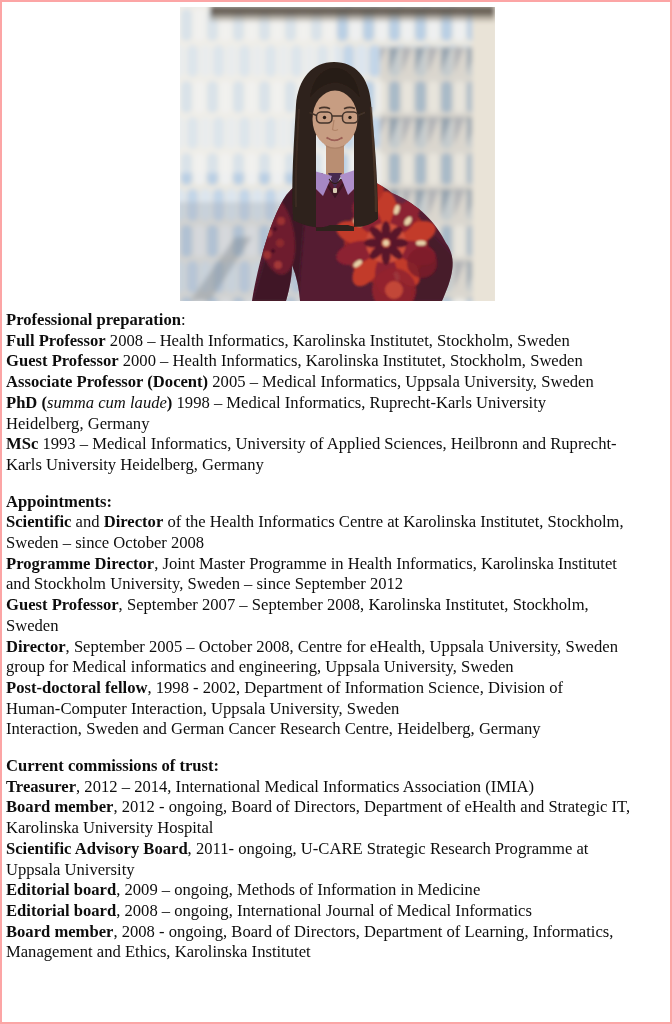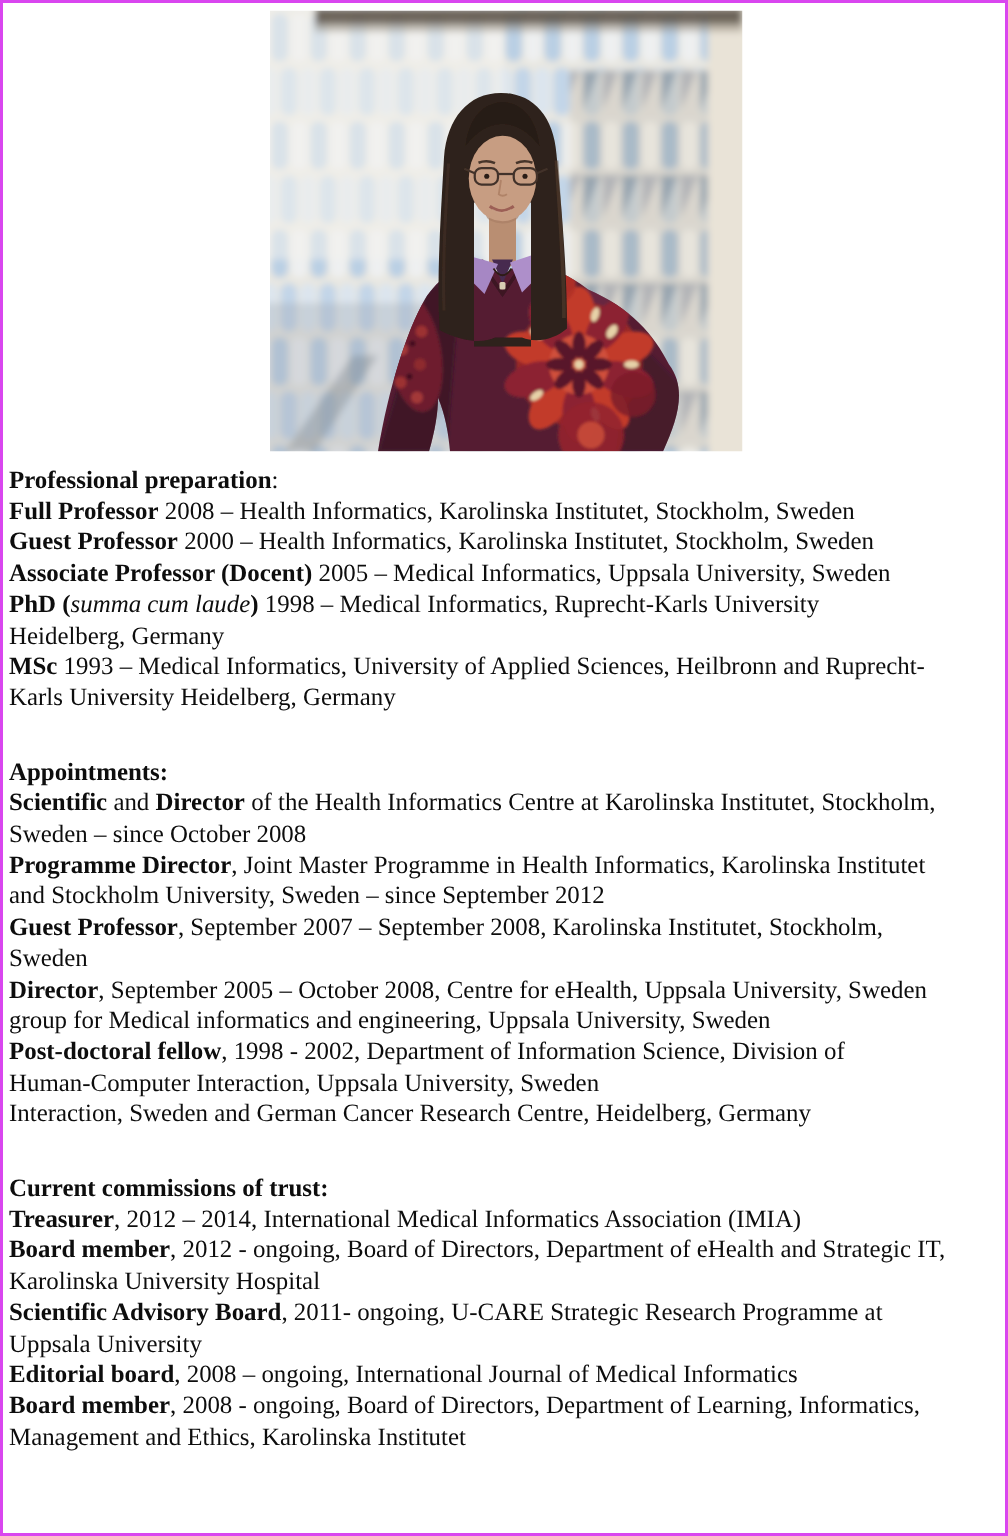--- a/index.html
+++ b/index.html
@@ -5,40 +5,40 @@
   html, body {
     margin: 0; padding: 0;
     width: 672px; height: 1024px;
     background: #ffffff;
     overflow: hidden;
   }
   .page {
     position: relative;
     width: 672px; height: 1024px;
     box-sizing: border-box;
-    border: 2px solid #d946ef;
+    border: 2px solid #fca5a5;
     background: #ffffff;
     font-family: "Liberation Serif", "DejaVu Serif", serif;
   }
   .photo {
     position: absolute;
     left: 178px; top: 5px;
     width: 315px; height: 294px;
     overflow: hidden;
   }
   .photo svg { display: block; }
   .cv-text {
     position: absolute;
     left: 4px; top: 308px;
     width: 666px;
     font-size: 16.6px;
     line-height: 20.7px;
     color: #0d0d0d;
   }
-  .section + .section { margin-top: 29px; }
+  .section + .section { margin-top: 16px; }
   .line { white-space: nowrap; }
   .r { font-weight: normal; font-style: normal; }
   .b { font-weight: bold; }
   .bi { font-weight: normal; font-style: italic; }
 </style>
 </head>
 <body>
 
 <div class="page">
 
@@ -220,19 +220,20 @@
         <div class="line"><span class="r">Human-Computer Interaction, Uppsala University, Sweden</span></div>
         <div class="line"><span class="r">Interaction, Sweden and German Cancer Research Centre, Heidelberg, Germany</span></div>
       </div>
       <div class="section">
         <div class="line"><span class="b">Current commissions of trust:</span></div>
         <div class="line"><span class="b">Treasurer</span><span class="r">, 2012 – 2014, International Medical Informatics Association (IMIA)</span></div>
         <div class="line"><span class="b">Board member</span><span class="r">, 2012 - ongoing, Board of Directors, Department of eHealth and Strategic IT,</span></div>
         <div class="line"><span class="r">Karolinska University Hospital</span></div>
         <div class="line"><span class="b">Scientific Advisory Board</span><span class="r">, 2011- ongoing, U-CARE Strategic Research Programme at</span></div>
         <div class="line"><span class="r">Uppsala University</span></div>
+        <div class="line"><span class="b">Editorial board</span><span class="r">, 2009 – ongoing, Methods of Information in Medicine</span></div>
         <div class="line"><span class="b">Editorial board</span><span class="r">, 2008 – ongoing, International Journal of Medical Informatics</span></div>
         <div class="line"><span class="b">Board member</span><span class="r">, 2008 - ongoing, Board of Directors, Department of Learning, Informatics,</span></div>
         <div class="line"><span class="r">Management and Ethics, Karolinska Institutet</span></div>
       </div>
     </div>
 
 </div>
 
 </body></html>

